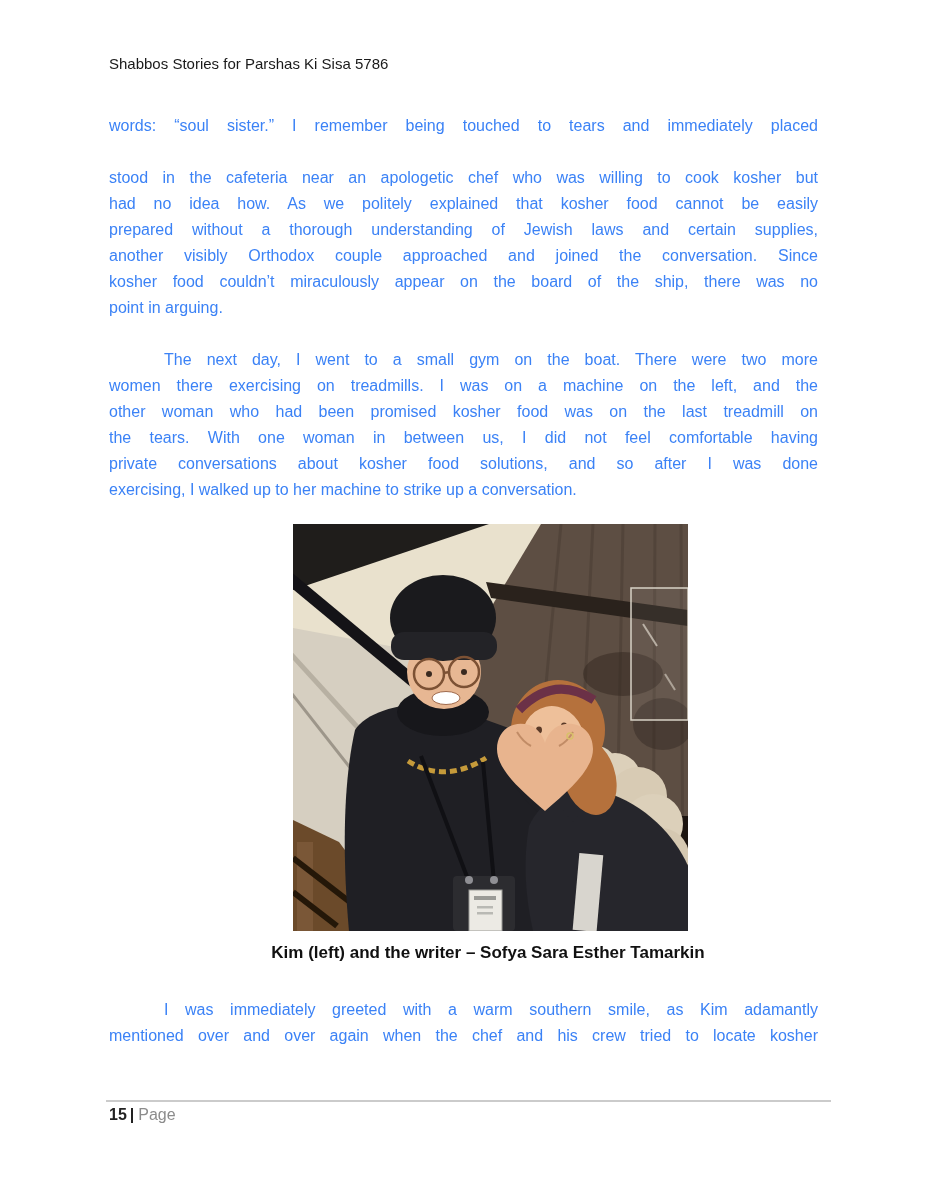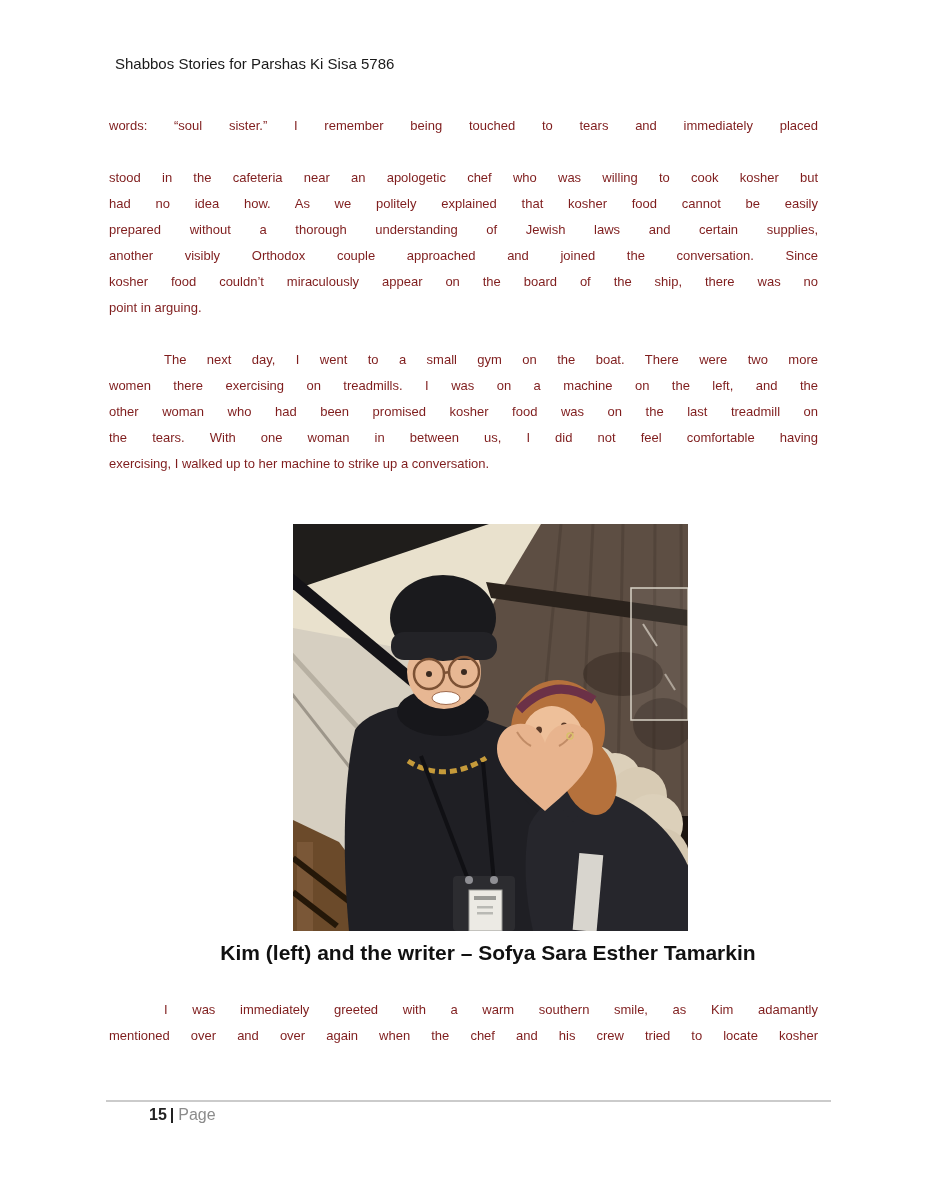--- a/index.html
+++ b/index.html
@@ -5,43 +5,43 @@
   html,body{margin:0;padding:0;}
   body{
     width:927px;height:1200px;position:relative;background:#ffffff;
     font-family:"Liberation Sans",sans-serif;color:#161616;
     overflow:hidden;
   }
   .abs{position:absolute;}
   
   .doc-header{
     left:109px;top:55px;width:709px;
-    font-size:15px;line-height:18px;color:#1a1a1a;margin-left:6px;
+    font-size:15px;line-height:18px;color:#1a1a1a;
   }
   
   .col{left:109px;width:709px;}
   .ln{
-    height:26px;line-height:26px;font-size:13px;color:#7f1d1d;
+    height:26px;line-height:26px;font-size:16px;color:#3b82f6;
     text-align:justify;text-align-last:justify;overflow:hidden;
     white-space:normal;
   }
   .ln.last{text-align-last:left;}
   .ln.indent{padding-left:55px;}
   .italic{font-style:italic;}
   
   figure.photo{left:293px;top:524px;width:395px;height:407px;margin:0;}
   figure.photo svg{display:block;}
   
   .caption{
     left:109px;top:941px;width:758px;text-align:center;
-    font-size:21px;font-weight:bold;color:#111;line-height:24px;
+    font-size:17px;font-weight:bold;color:#111;line-height:24px;
   }
   
   .footer-rule{left:106px;top:1100px;width:725px;height:2px;background:#cbcbcb;}
-  .footer-text{left:109px;top:1105px;width:709px;font-size:16px;line-height:20px;margin-left:40px;}
+  .footer-text{left:109px;top:1105px;width:709px;font-size:16px;line-height:20px;}
   .footer-text .pn{color:#222;font-weight:bold;}
   .footer-text .sep{color:#222;font-weight:bold;padding:0 4px 0 3px;}
   .footer-text .pg{color:#8c8c8c;}
 </style>
 </head>
 <body>
 
 <div class="abs doc-header">Shabbos Stories for Parshas Ki Sisa 5786</div>
 
 <div class="abs col" style="top:113px">
@@ -55,20 +55,21 @@
   <div class="ln">another visibly Orthodox couple approached and joined the conversation. Since</div>
   <div class="ln">kosher food couldn’t miraculously appear on the board of the ship, there was no</div>
   <div class="ln last">point in arguing.</div>
 </div>
 
 <div class="abs col" style="top:347px">
   <div class="ln indent">The next day, I went to a small gym on the boat. There were two more</div>
   <div class="ln">women there exercising on treadmills. I was on a machine on the left, and the</div>
   <div class="ln">other woman who had been promised kosher food was on the last treadmill on</div>
   <div class="ln">the tears. With one woman in between us, I did not feel comfortable having</div>
+  <div class="ln">private conversations about kosher food solutions, and so after I was done</div>
   <div class="ln last">exercising, I walked up to her machine to strike up a conversation.</div>
 </div>
 
 <figure class="abs photo">
 <svg width="395" height="407" viewBox="0 0 395 407" xmlns="http://www.w3.org/2000/svg">
 
   <rect x="0" y="0" width="395" height="407" fill="#d6cfc1"></rect>
 
   <polygon points="20,0 285,0 150,132 0,104 0,30" fill="#e9e1cd"></polygon>
 

